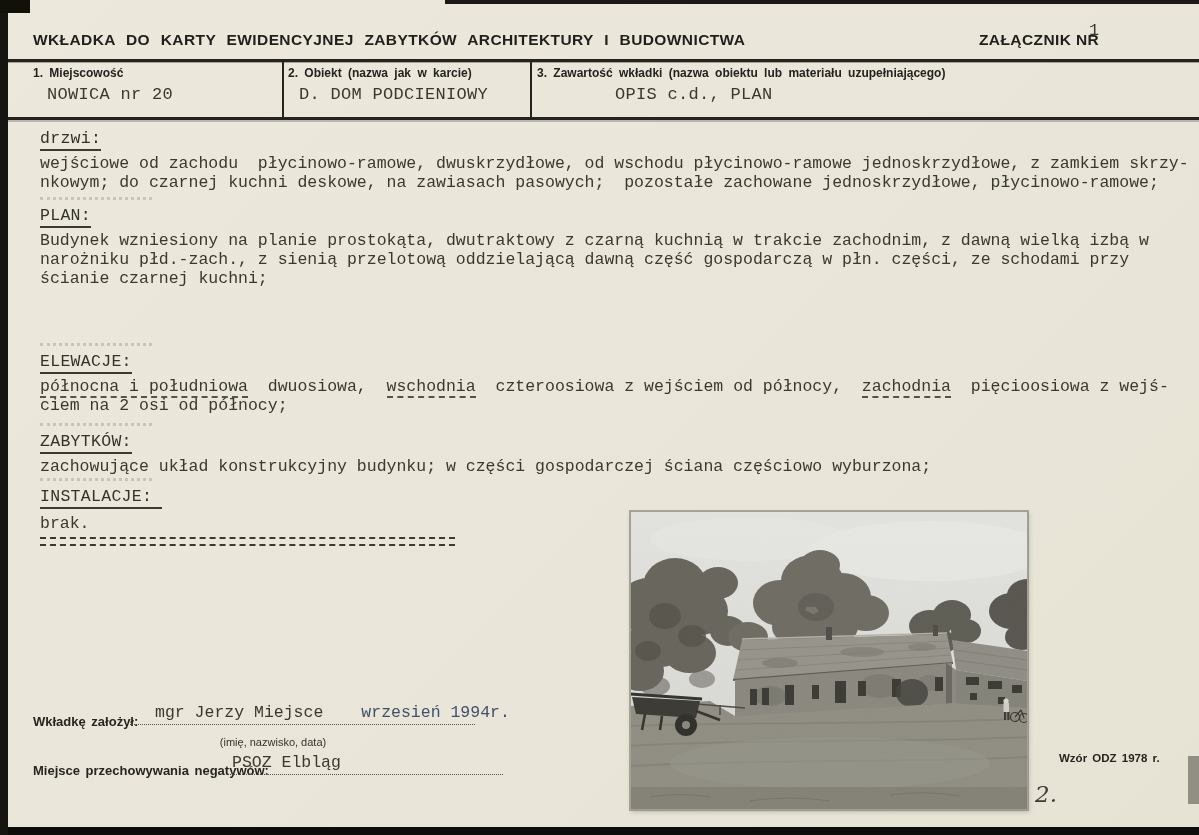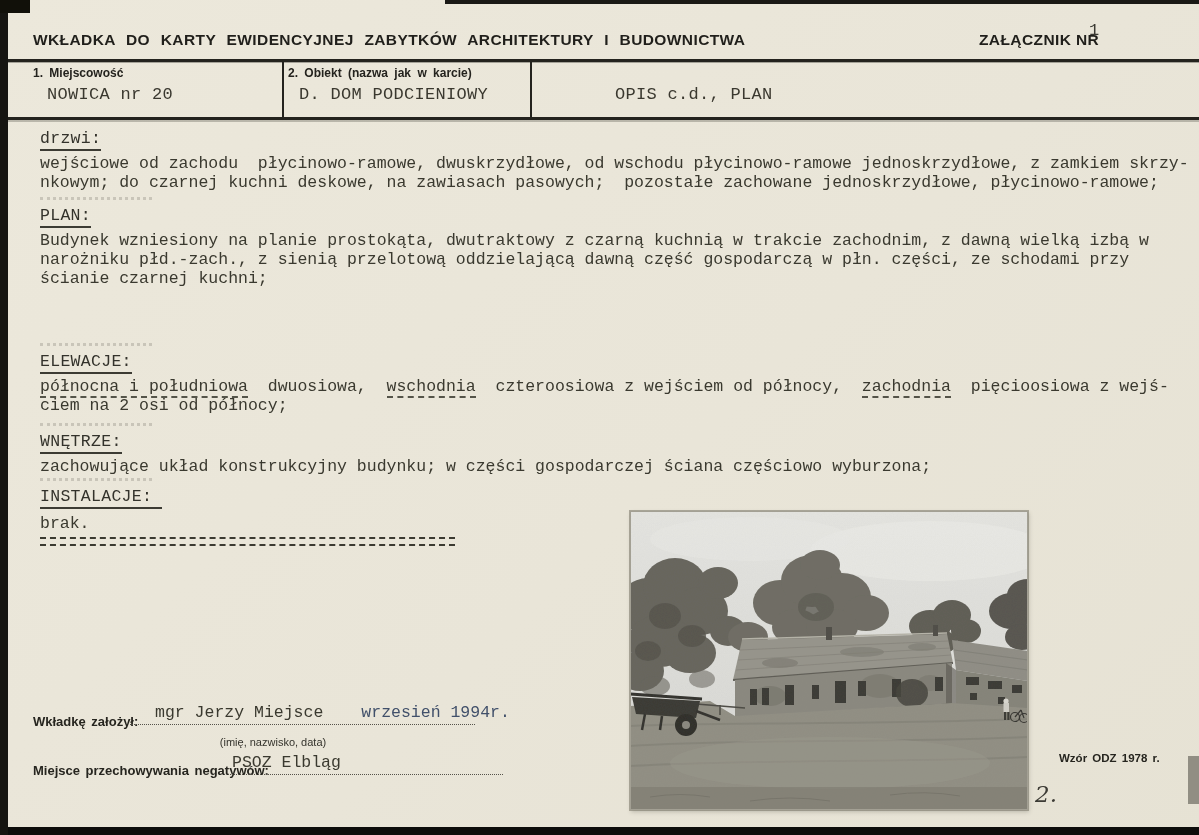--- a/index.html
+++ b/index.html
@@ -82,20 +82,21 @@
 
   <div class="rule rule-h1"></div>
   <div class="rule rule-h2"></div>
   <div class="rule rule-v" style="left:282px"></div>
   <div class="rule rule-v" style="left:530px"></div>
 
   <div class="cell-h" style="left:33px;top:66px">1.  Miejscowość</div>
   <div class="cell-v" style="left:47px;top:85px">NOWICA nr 20</div>
   <div class="cell-h" style="left:288px;top:66px">2.  Obiekt (nazwa jak w karcie)</div>
   <div class="cell-v" style="left:299px;top:85px">D. DOM PODCIENIOWY</div>
+  <div class="cell-h" style="left:537px;top:66px">3.  Zawartość wkładki (nazwa obiektu lub materiału uzupełniającego)</div>
   <div class="cell-v" style="left:615px;top:85px">OPIS c.d., PLAN</div>
 
   <div class="sec" style="top:129px">
     <span class="hd">drzwi:</span>
     <div class="sec-body">wejściowe od zachodu  płycinowo-ramowe, dwuskrzydłowe, od wschodu płycinowo-ramowe jednoskrzydłowe, z zamkiem skrzy-
 nkowym; do czarnej kuchni deskowe, na zawiasach pasowych;  pozostałe zachowane jednoskrzydłowe, płycinowo-ramowe;</div>
   </div>
 
   <div class="sec" style="top:206px">
     <div class="ghost"></div>
@@ -108,21 +109,21 @@
 
   <div class="sec" style="top:352px">
     <div class="ghost"></div>
     <span class="hd">ELEWACJE:</span>
     <div class="sec-body"><span class="dash-u">północna i południowa</span><span>  dwuosiowa,  </span><span class="dash-u">wschodnia</span><span>  czteroosiowa z wejściem od północy,  </span><span class="dash-u">zachodnia</span><span>  pięcioosiowa z wejś-
 ciem na 2 osi od północy;</span></div>
   </div>
 
   <div class="sec" style="top:432px">
     <div class="ghost"></div>
-    <span class="hd">WNĘTRZE:</span>
+    <span class="hd">ZABYTKÓW:</span>
     <div class="sec-body">zachowujące układ konstrukcyjny budynku; w części gospodarczej ściana częściowo wyburzona;</div>
   </div>
 
   <div class="sec" style="top:487px">
     <div class="ghost"></div>
     <span class="hd" style="padding-right:10px">INSTALACJE:</span>
     <div class="sec-body" style="margin-top:5px">brak.</div>
     <div class="end-dashes"></div>
   </div>
 

